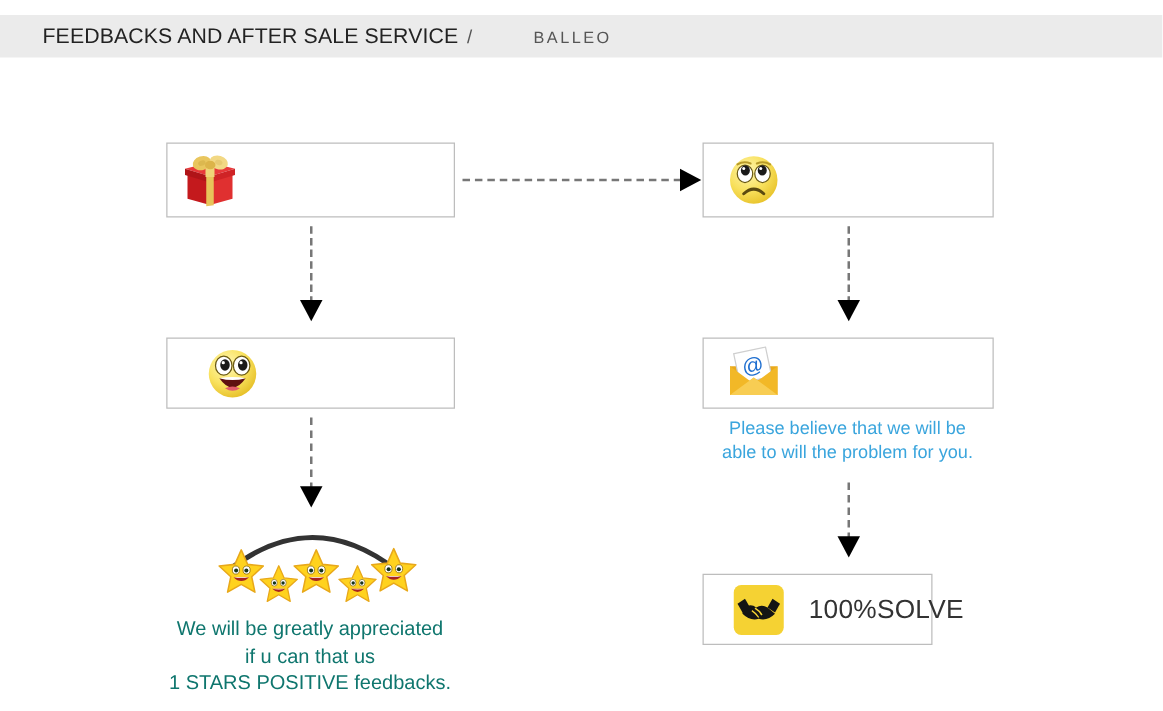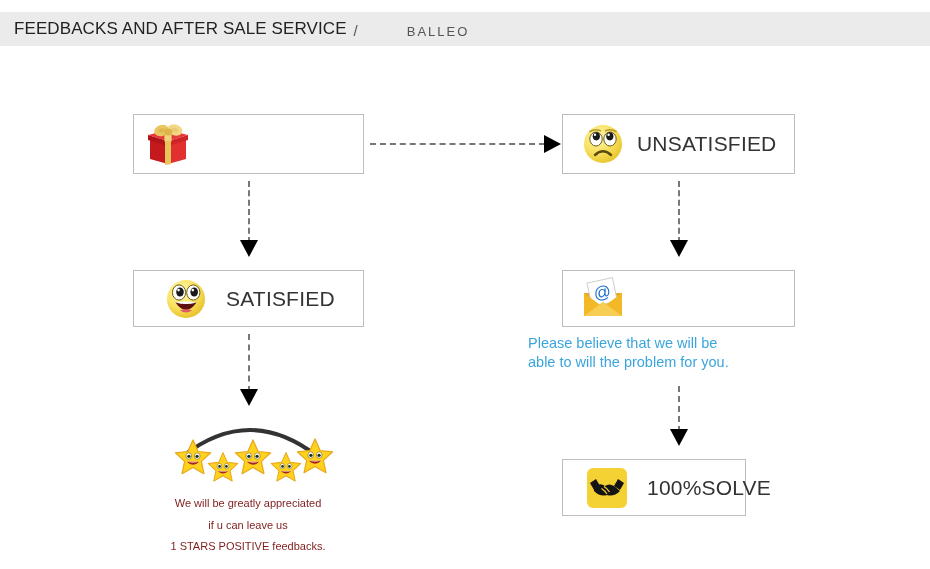--- a/index.html
+++ b/index.html
@@ -74,37 +74,37 @@
   #conn-sat-stars-line{left:248px;top:334px;height:58px;}
   #conn-sat-stars-head{left:240px;top:389px;}
   #conn-unsat-contact-line{left:678px;top:181px;height:62px;}
   #conn-unsat-contact-head{left:670px;top:240px;}
   #conn-contact-solve-line{left:678px;top:386px;height:46px;}
   #conn-contact-solve-head{left:670px;top:429px;}
 
   
   #contact-note{
     position:absolute;left:528px;top:334px;width:300px;
-    color:#3aa5dd;font-size:14.5px;line-height:19px;
+    text-align:center;color:#3aa5dd;font-size:14.5px;line-height:19px;
   }
   
   #stars-group{position:absolute;left:160px;top:398px;width:180px;height:85px;}
   #stars-arc{position:absolute;left:0;top:0;}
   .star-wrap{position:absolute;}
   
   #stars-note{
     position:absolute;left:98px;top:493px;width:300px;text-align:center;
-    color:#7f1d1d;font-size:11px;line-height:21.5px;
+    color:#0f766e;font-size:16px;line-height:21.5px;
   }
 </style>
 </head>
 <body>
 
 <div id="header-bar">
-  <div id="header-title-group" style="display:flex;align-items:flex-end;">
+  <div id="header-title-group" style="display:flex;align-items:center;margin-left:20px;">
     <span id="header-title">FEEDBACKS AND AFTER SALE SERVICE</span>
     <span id="header-sep">/</span>
     <span id="header-brand">BALLEO</span>
   </div>
 </div>
 
 <div class="node-box" id="box-receive">
   <span class="node-icon">
     <svg width="46" height="44" viewBox="0 0 46 44" aria-hidden="true">
 
@@ -145,21 +145,20 @@
       <ellipse cx="28.8" cy="14.3" rx="3.6" ry="4.1" fill="#1a1a1a"></ellipse>
       <circle cx="14" cy="12.8" r="1.2" fill="#fff"></circle>
       <circle cx="27.6" cy="12.8" r="1.2" fill="#fff"></circle>
 
       <path d="M9 9.5 Q14 6.5 19.5 8.8" stroke="#b79a2a" stroke-width="1.6" fill="none" stroke-linecap="round"></path>
       <path d="M35 9.5 Q30 6.5 24.5 8.8" stroke="#b79a2a" stroke-width="1.6" fill="none" stroke-linecap="round"></path>
 
       <path d="M14 33 Q22 25.5 30 33" stroke="#5b4a10" stroke-width="2.4" fill="none" stroke-linecap="round"></path>
     </svg>
   </span>
-  <span class="node-label">UNSATISFIED</span>
 </div>
 
 <div class="node-box" id="box-satisfied">
   <span class="node-icon">
     <svg width="44" height="44" viewBox="0 0 44 44" aria-hidden="true">
       <defs>
         <radialGradient id="ghappy" cx="38%" cy="32%" r="72%">
           <stop offset="0%" stop-color="#fff8b8"></stop>
           <stop offset="58%" stop-color="#f9e25f"></stop>
           <stop offset="100%" stop-color="#e6bf27"></stop>
@@ -172,21 +171,20 @@
       <ellipse cx="16" cy="15" rx="3.8" ry="4.6" fill="#1a1a1a"></ellipse>
       <ellipse cx="30.2" cy="15" rx="3.8" ry="4.6" fill="#1a1a1a"></ellipse>
       <circle cx="14.6" cy="13.1" r="1.3" fill="#fff"></circle>
       <circle cx="28.8" cy="13.1" r="1.3" fill="#fff"></circle>
 
       <path d="M11.5 25.5 Q22 40.5 32.5 25.5 Z" fill="#5e1010"></path>
       <path d="M11.5 25.5 Q22 28.5 32.5 25.5 L32.5 25.5 Q22 23.5 11.5 25.5 Z" fill="#ffffff"></path>
       <path d="M16 33.5 Q22 37.5 28 33.5 Q22 31 16 33.5 Z" fill="#e05a6a"></path>
     </svg>
   </span>
-  <span class="node-label">SATISFIED</span>
 </div>
 
 <div class="node-box" id="box-contact">
   <span class="node-icon">
     <svg width="50" height="44" viewBox="0 0 50 44" aria-hidden="true">
 
       <path d="M6 16 L44 16 L44 39 L6 39 Z" fill="#e9a91c"></path>
 
       <g transform="rotate(-12 25 19)">
         <rect x="12" y="3" width="26" height="24" fill="#ffffff" stroke="#cfcfcf" stroke-width="1"></rect>
@@ -298,15 +296,15 @@
       <circle cx="15.7" cy="19.3" r="1.7" fill="#16331a"></circle>
       <circle cx="24.3" cy="19.3" r="1.7" fill="#16331a"></circle>
       <path d="M13.5 25 Q20 31.5 26.5 25 Z" fill="#a8231f"></path>
       <path d="M13.5 25 Q20 26.5 26.5 25 Z" fill="#fff"></path>
     </svg>
   </span>
 </div>
 
 <div id="stars-note">
   <div>We will be greatly appreciated</div>
-  <div>if u can leave us</div>
+  <div>if u can that us</div>
   <div>1 STARS POSITIVE feedbacks.</div>
 </div>
 
 </body></html>

